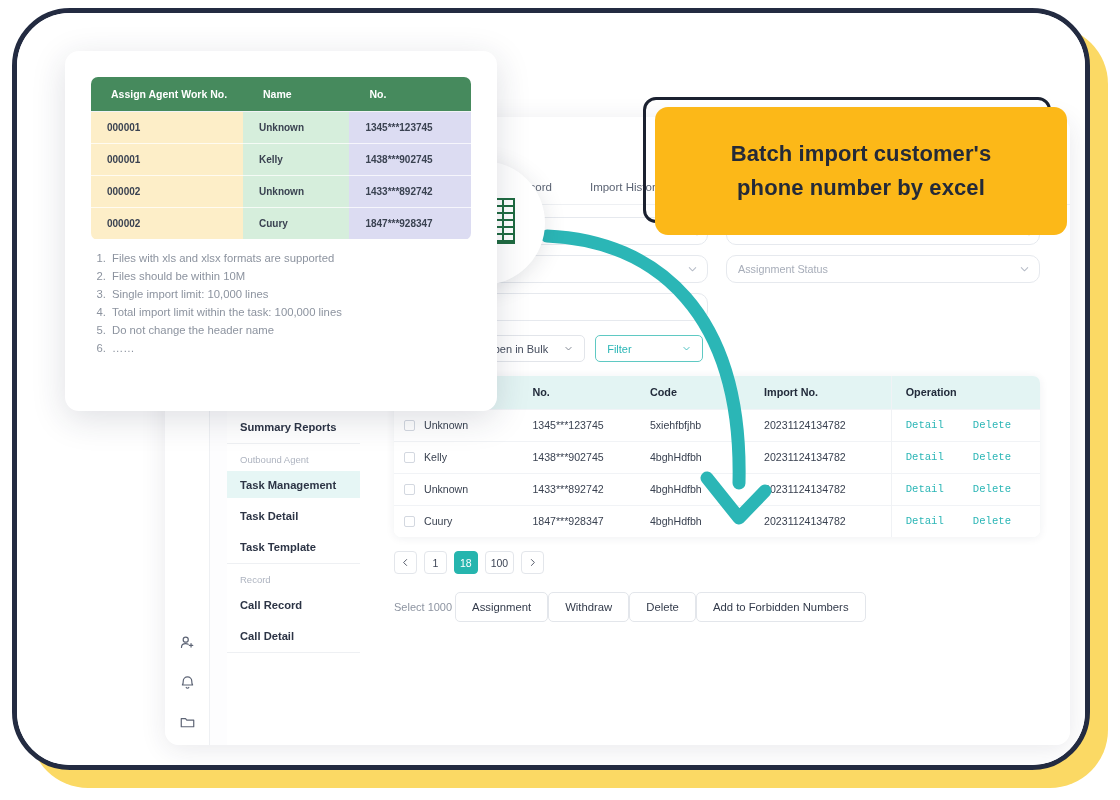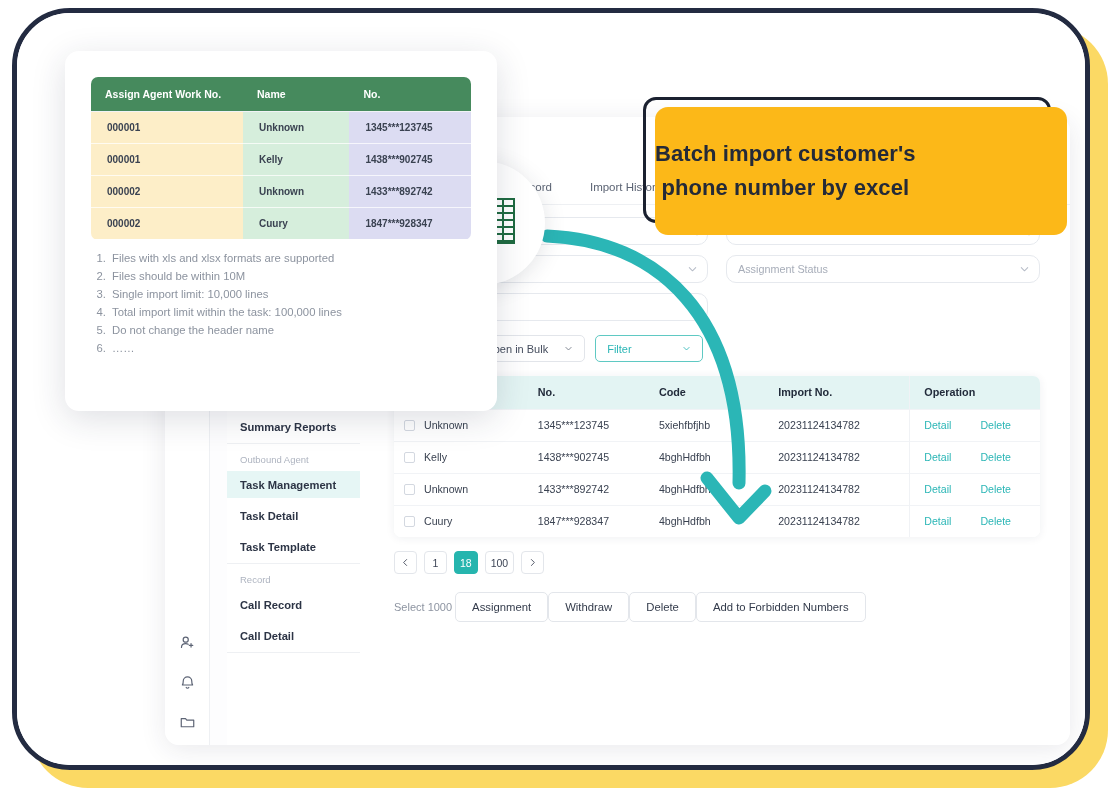--- a/index.html
+++ b/index.html
@@ -190,21 +190,21 @@
     text-align: left; padding: 0 0 0 10px;
   }
   thead th.op { border-left: 1px solid #f0f2f5; padding-left: 14px; }
   tbody td {
     height: 32px;
     font-size: 10.6px; color: #3a4251;
     padding: 0 0 0 10px;
     border-top: 1px solid #f1f3f6;
     background: #fff;
   }
-  tbody td.op { border-left: 1px solid #f0f2f5; padding-left: 14px; }
+  tbody td.op { border-left: 1px solid #f0f2f5; padding-left: 14px; font-family: Liberation Mono, monospace; }
   .cb {
     width: 11px; height: 11px;
     border: 1px solid #d3d8e0; border-radius: 2px;
     background: #fff; display: inline-block; vertical-align: middle;
   }
   .c-name { display: flex; align-items: center; gap: 9px; }
   .lnk { color: #2bb6b6; font-size: 10.6px; margin-right: 29px; }
 
   
   .pager { display: flex; align-items: center; gap: 7px; padding: 14px 0 0 34px; }
@@ -253,21 +253,21 @@
   }
   .xls-table {
     margin: 26px 26px 0 26px;
     border-radius: 7px; overflow: hidden;
     width: 380px;
   }
   .xls-table table { width: 100%; table-layout: fixed; }
   .xls-table th {
     background: #468a5d; color: #fff;
     height: 34px; font-size: 10.5px; font-weight: bold;
-    text-align: left; padding-left: 14px;
+    text-align: left; padding-left: 20px;
   }
   .xls-table td {
     height: 32px; font-size: 10px; color: #3a4251;
     padding-left: 16px;
     border-bottom: 1px solid rgba(255,255,255,.75);
     font-weight: bold;
   }
   .xls-table td.c1 { background: #fdeec8; }
   .xls-table td.c2 { background: #d6eedc; }
   .xls-table td.c3 { background: #dcdcf2; }
@@ -289,21 +289,21 @@
     width: 408px; height: 126px;
     border: 3px solid #1b2130;
     border-radius: 13px;
     background: transparent;
   }
   .callout {
     position: absolute; left: 638px; top: 94px;
     width: 412px; height: 128px;
     background: #fcb818;
     border-radius: 13px;
-    display: flex; align-items: center; 
+    display: flex; align-items: center; justify-content: center;
     text-align: center;
     font-size: 22px; font-weight: bold; color: #242a38;
     line-height: 34px;
     letter-spacing: .1px;
   }
 </style>
 </head>
 <body>
 
 <div id="stage">

